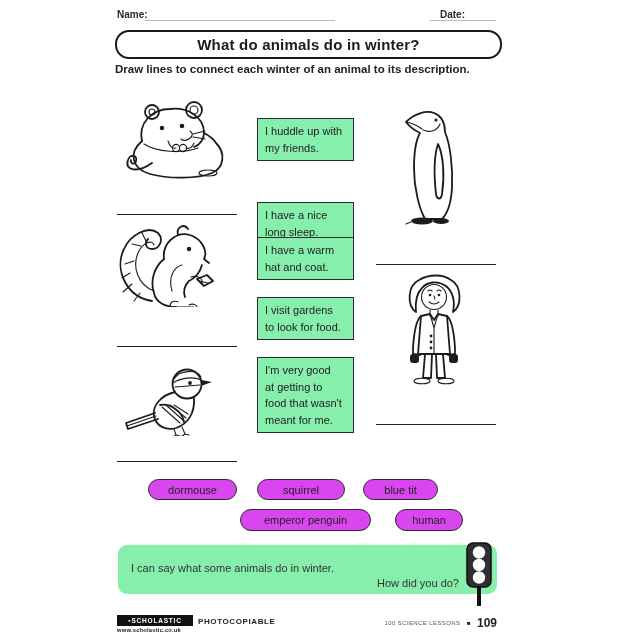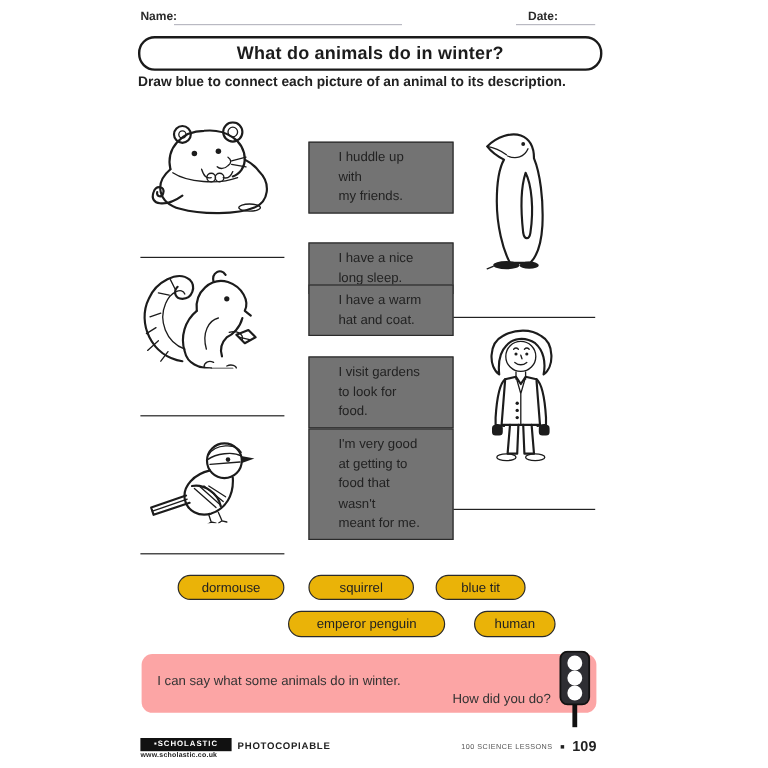--- a/index.html
+++ b/index.html
@@ -14,35 +14,35 @@
   
   .title-box{
     left:115px;top:30px;width:383px;height:25px;
     border:2.5px solid #1a1a1a;border-radius:14px;
     display:flex;align-items:center;justify-content:center;
     font-size:15px;font-weight:bold;letter-spacing:0.2px;
   }
   .instructions{left:115px;top:61px;width:410px;font-size:11.5px;font-weight:bold;line-height:1.45;color:#222;}
   
   .desc-box{
-    left:257px;width:121px;border:1.5px solid #2a2a2a;background:#737373;
-    font-size:11px;line-height:1.5;padding:4px 24px;box-sizing:border-box;
+    left:257px;width:97px;border:1.5px solid #2a2a2a;background:#86efac;
+    font-size:11px;line-height:1.5;padding:4px 7px;box-sizing:border-box;
     white-space:pre-line;color:#222;
   }
   
   .answer-line{border-top:1.6px solid #222;width:120px;height:0;}
   
   .pill{
-    border:1.6px solid #2a2a2a;border-radius:12px;background:#eab308;
+    border:1.6px solid #2a2a2a;border-radius:12px;background:#d946ef;
     display:flex;align-items:center;justify-content:center;
     font-size:11px;color:#222;box-sizing:border-box;
   }
   
   .assess-box{
-    left:118px;top:545px;width:379px;height:49px;background:#fca5a5;border-radius:9px;
+    left:118px;top:545px;width:379px;height:49px;background:#86efac;border-radius:9px;
     overflow:visible;
   }
   .assess-statement{position:absolute;left:13px;top:17px;font-size:11px;color:#333;}
   .assess-question{position:absolute;right:38px;bottom:5px;font-size:11px;color:#333;}
   
   .logo-box{
     left:117px;top:615px;width:76px;height:11px;background:#111;color:#fff;
     display:flex;align-items:center;justify-content:center;
     font-size:6.5px;font-weight:bold;letter-spacing:0.8px;
   }
@@ -63,21 +63,21 @@
 <div id="page">
 
   <span class="abs hdr-label" style="left:117px;top:9px;">Name:</span>
   <div class="abs hdr-line" style="left:145px;top:8px;width:190px;"></div>
   <span class="abs hdr-label" style="left:405px;top:9px;padding-left:35px;">Date:</span>
   <div class="abs hdr-line" style="left:430px;top:8px;width:66px;"></div>
 
   <div class="abs title-box">What do animals do in winter?</div>
 
   <div class="abs instructions">
-    <div>Draw blue to connect each picture of an animal to its description.</div>
+    <div>Draw lines to connect each winter of an animal to its description.</div>
   </div>
 
   <div class="abs" style="left:120px;top:101px;">
     <svg width="118" height="78" viewBox="0 0 118 78">
       <path class="sk" d="M32,62 C18,72 4,70 8,59 C10,53 18,54 16,60 C15,64 10,63 11,59"></path>
       <path class="sk" d="M22,40 C18,22 32,8 50,8 C68,6 84,16 84,32 C84,38 80,44 74,46"></path>
       <circle class="sk" cx="32" cy="11" r="7"></circle>
         <circle class="sk-thin" cx="32" cy="11" r="3"></circle>
       <circle class="sk" cx="74" cy="9" r="8"></circle>
         <circle class="sk-thin" cx="74" cy="9" r="4"></circle>

